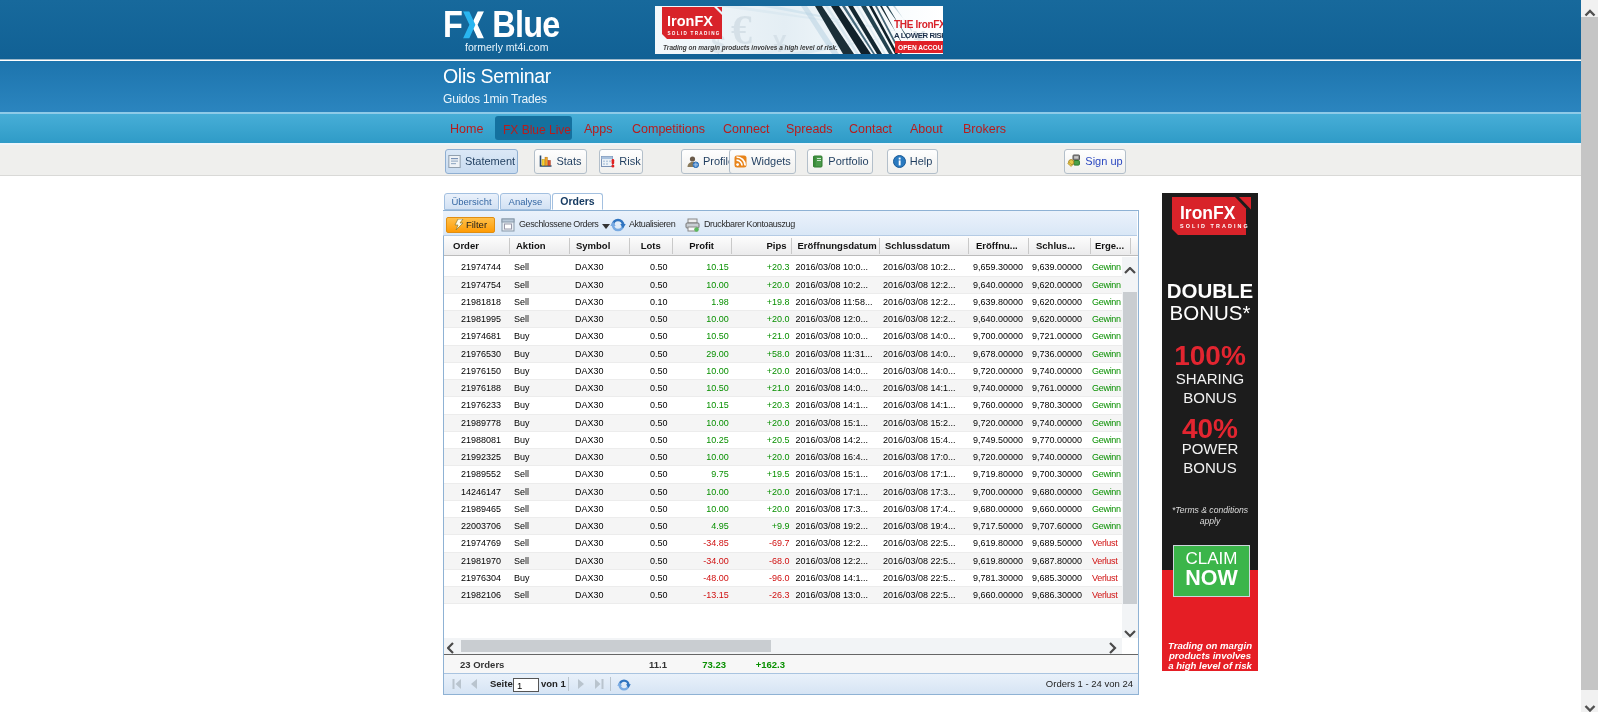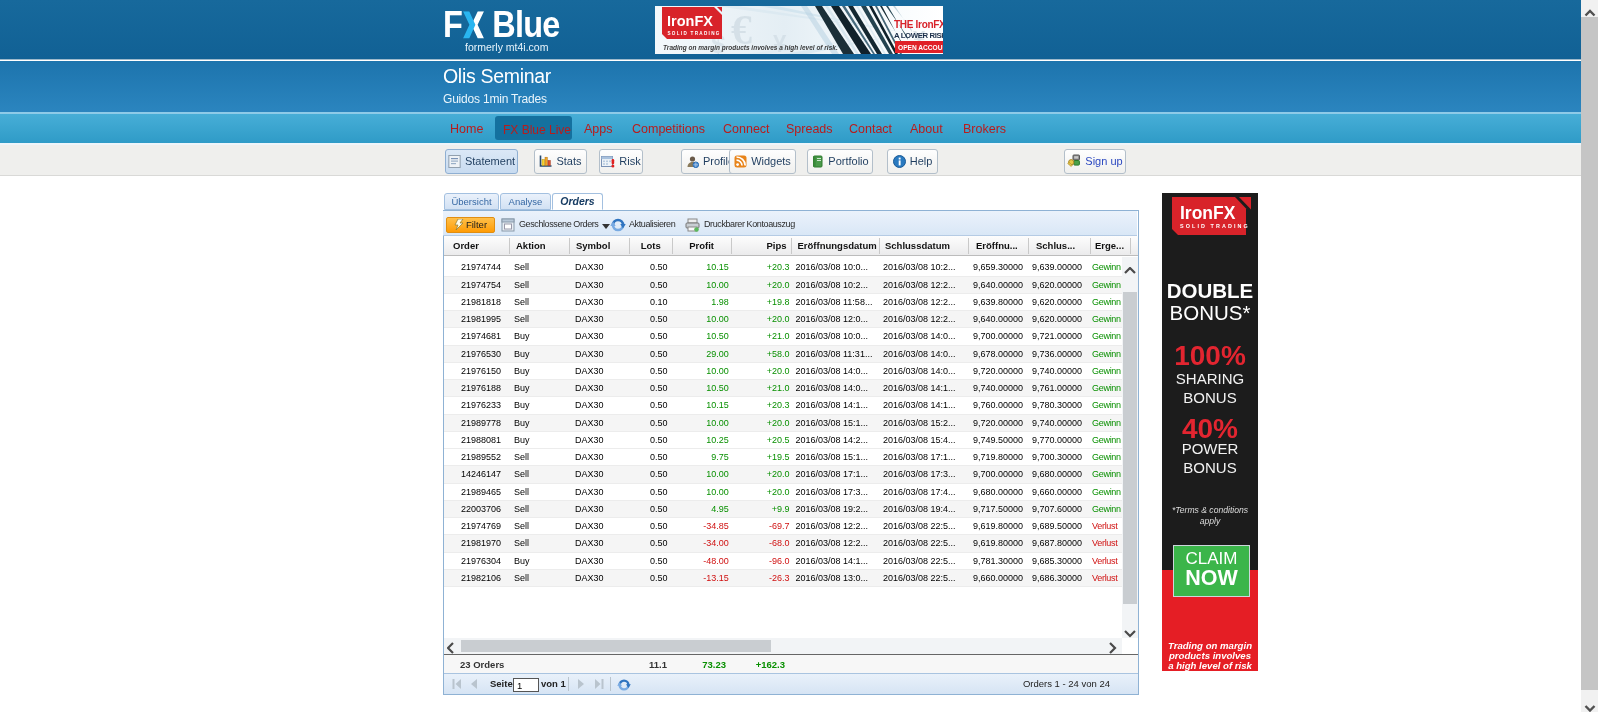--- a/index.html
+++ b/index.html
@@ -21,21 +21,21 @@
 #guidos{left:443px;top:92px;color:#eaf5fc;font-size:12px;letter-spacing:-0.2px;}
 
 .navitem{top:122px;color:#b91c1c;font-size:12.5px;}
 #navpill{left:495px;top:116px;width:77px;height:24px;background:#14719f;border-radius:3px;}
 
 .tbtn{top:149px;height:25px;border:1px solid #b3bfca;border-radius:3px;background:linear-gradient(180deg,#fefefe,#f0f0ee);color:#1f3d5f;font-size:11px;line-height:23px;text-align:center;white-space:nowrap;}
 .tbtn svg{vertical-align:-3px;margin-right:4px;}
 #btn-statement{background:linear-gradient(180deg,#dbe8f6,#c8dbf0);border-color:#8fafd2;}
 
 .tab{top:193px;height:17px;border:1px solid #a3c0e0;border-radius:3px 3px 0 0;background:linear-gradient(180deg,#eaf1fb,#d2e1f3);color:#3668a4;font-size:9.5px;line-height:15px;text-align:center;}
-.tab.active{background:#fff;border-bottom:1px solid #fff;color:#173c63;font-weight:bold;font-size:10.5px;font-style:italic;}
+.tab.active{background:#fff;border-bottom:1px solid #fff;color:#173c63;font-weight:bold;font-size:10.5px;}
 
 #grid{left:443px;top:210px;width:696px;height:485px;border:1px solid #8fb2d4;background:#fff;}
 #gtoolbar{left:443px;top:211px;width:694px;height:25px;background:linear-gradient(180deg,#ebf2fb,#d9e7f6);border-bottom:1px solid #b5cbe4;}
 #filterbtn{left:446px;top:217px;width:49px;height:16px;background:linear-gradient(180deg,#ffc04a,#ff9c06);border:1px solid #e08e12;border-radius:2px;color:#1c1c1c;font-size:9.5px;line-height:14px;text-align:center;}
 .gtxt{top:219px;color:#2b2b2b;font-size:9px;letter-spacing:-0.4px;}
 
 #ghead{left:444px;top:236px;width:694px;height:20px;background:linear-gradient(180deg,#fdfdfd,#ebebec);border-bottom:1px solid #bcbcbc;}
 .hcell{top:238px;height:16px;color:#111;font-size:9.5px;font-weight:bold;border-right:1px solid #c9c9c9;line-height:16px;}
 
 #rows{left:444px;top:258.8px;border-collapse:collapse;table-layout:fixed;font-size:9px;color:#000;}
@@ -382,20 +382,33 @@
 <td style="padding-left:5px">DAX30</td>
 <td class="num" style="padding-right:5px">0.50</td>
 <td class="num g">10.25</td>
 <td class="num g">+20.5</td>
 <td>2016/03/08 14:2...</td>
 <td>2016/03/08 15:4...</td>
 <td class="num" style="padding-right:6px">9,749.50000</td>
 <td class="num" style="padding-right:9px">9,770.00000</td>
 <td class="g" style="padding-left:1px;letter-spacing:-0.3px">Gewinn</td>
 </tr>
+<tr class="alt">
+<td class="num" style="padding-right:9px">21992325</td>
+<td style="padding-left:4px">Buy</td>
+<td style="padding-left:5px">DAX30</td>
+<td class="num" style="padding-right:5px">0.50</td>
+<td class="num g">10.00</td>
+<td class="num g">+20.0</td>
+<td>2016/03/08 16:4...</td>
+<td>2016/03/08 17:0...</td>
+<td class="num" style="padding-right:6px">9,720.00000</td>
+<td class="num" style="padding-right:9px">9,740.00000</td>
+<td class="g" style="padding-left:1px;letter-spacing:-0.3px">Gewinn</td>
+</tr>
 <tr>
 <td class="num" style="padding-right:9px">21989552</td>
 <td style="padding-left:4px">Sell</td>
 <td style="padding-left:5px">DAX30</td>
 <td class="num" style="padding-right:5px">0.50</td>
 <td class="num g">9.75</td>
 <td class="num g">+19.5</td>
 <td>2016/03/08 15:1...</td>
 <td>2016/03/08 17:1...</td>
 <td class="num" style="padding-right:6px">9,719.80000</td>
@@ -552,21 +565,21 @@
    <polygon points="1,0 1,10 6.5,5" fill="#b9c4ce"></polygon>
     <rect x="7.5" y="0" width="2" height="10" fill="#b9c4ce"></rect>
   </svg>
  <div class="abs" style="left:610px;top:677px;width:1px;height:14px;background:#b9c4ce;"></div>
  <svg class="abs" style="left:617px;top:678px;" width="14" height="14" viewBox="0 0 14 14">
    <path d="M2.6,7 A4.4,4.4 0 0 1 11.4,7" fill="none" stroke="#2f74c0" stroke-width="2.4"></path>
    <path d="M11.4,7 A4.4,4.4 0 0 1 2.6,7" fill="none" stroke="#78aae2" stroke-width="2.4"></path>
    <polygon points="9,6.2 13.8,6.2 11.4,10" fill="#2f74c0"></polygon>
    <polygon points="0.2,7.8 5,7.8 2.6,4" fill="#78aae2"></polygon>
   </svg>
- <div class="abs" style="left:1000px;top:678px;width:133px;text-align:center;font-size:9.5px;color:#222;">Orders 1 - 24 von 24</div>
+ <div class="abs" style="left:1000px;top:678px;width:133px;text-align:right;font-size:9.5px;color:#222;">Orders 1 - 24 von 24</div>
 
 <div class="abs" id="sidead"></div>
 <div class="abs" id="sidered"></div>
 <div class="abs" style="left:1172px;top:197px;width:79px;height:38px;">
  <svg width="79" height="38" viewBox="0 0 79 38">
   <polygon points="0,0 63,0 74,11.5 74,38 6,38 0,32" fill="#d8232a"></polygon>
   <polygon points="67,0 79,0 79,12.5" fill="#d8232a"></polygon>
   <text x="8" y="22" font-size="17.5" font-weight="bold" fill="#fff">IronFX</text>
   <text x="8" y="31" font-size="5.4" font-weight="bold" fill="#fff" letter-spacing="2.1">SOLID TRADING</text>
  </svg>

